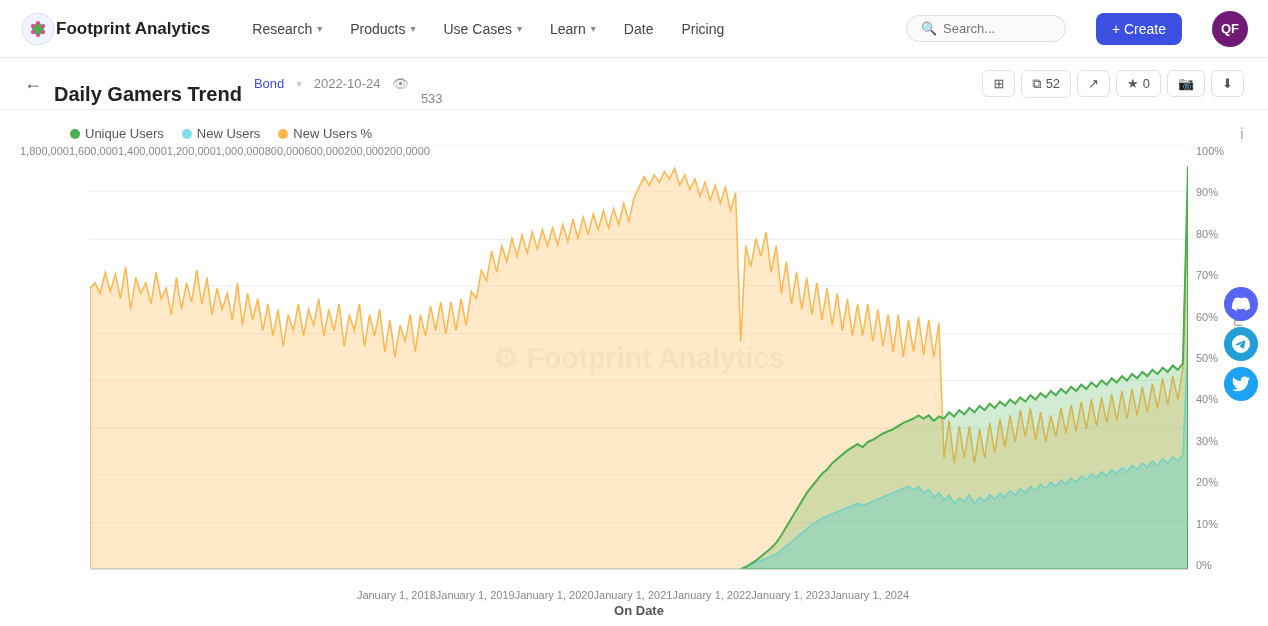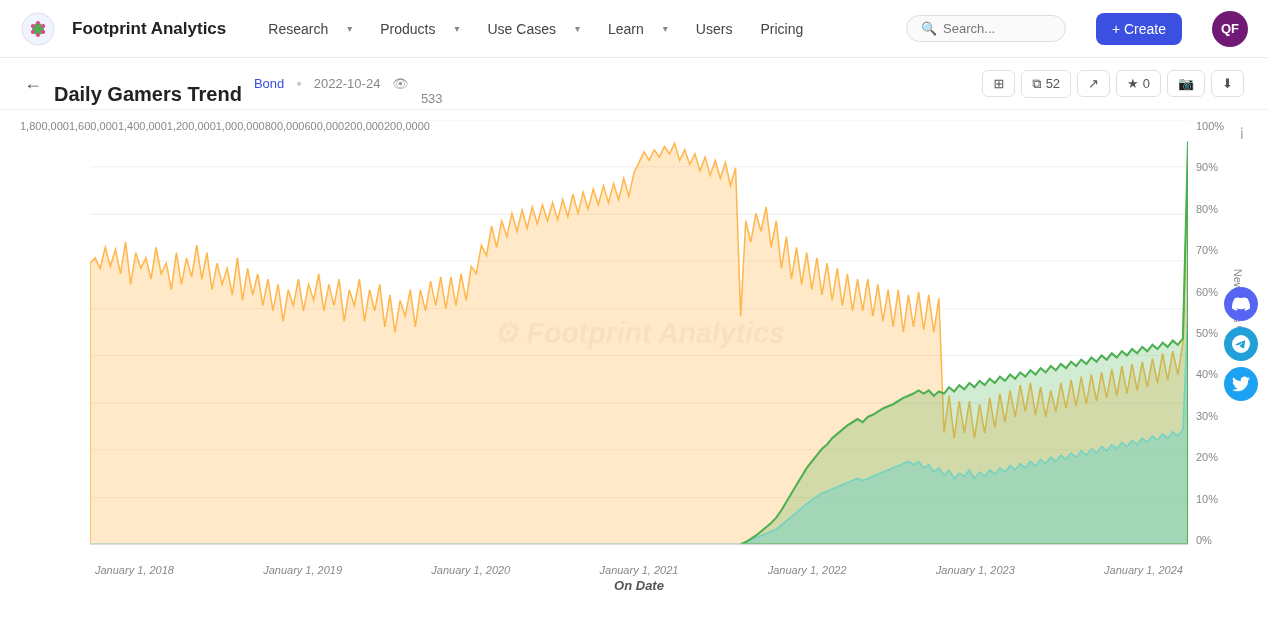--- a/index.html
+++ b/index.html
@@ -3,26 +3,26 @@
   <meta charset="utf-8">
   <style>
     * { margin: 0; padding: 0; box-sizing: border-box; }
     body { font-family: -apple-system, BlinkMacSystemFont, 'Segoe UI', sans-serif; background: #fff; width: 1268px; height: 626px; overflow: hidden; }
 
     
     .header {
       display: flex; align-items: center; height: 58px;
       border-bottom: 1px solid #e8e8e8; padding: 0 20px; gap: 30px;
     }
-    .logo { display: flex; align-items: center; gap: 16px; text-decoration: none; justify-content: center; }
+    .logo { display: flex; align-items: center; gap: 0; text-decoration: none; justify-content: center; }
     .logo-icon { width: 36px; height: 36px; }
     .logo-text { font-size: 17px; font-weight: 700; color: #222; white-space: nowrap; }
     .nav { display: flex; align-items: center; gap: 4px; flex: 1; }
     .nav-item {
-      display: flex; align-items: center; gap: 19px;
+      display: flex; align-items: center; gap: 5px;
       padding: 6px 12px; font-size: 14px; color: #444;
       cursor: pointer; border-radius: 6px; white-space: nowrap;
     }
     .nav-chevron { font-size: 10px; color: #888; }
     .search-box {
       display: flex; align-items: center; gap: 6px;
       border: 1px solid #ddd; border-radius: 20px;
       padding: 5px 14px; width: 160px; background: #fafafa;
     }
     .search-icon { color: #999; font-size: 13px; }
@@ -115,21 +115,21 @@
     </div>
     <div class="nav-item">
       <span>Use Cases</span>
       <span class="nav-chevron">▾</span>
     </div>
     <div class="nav-item">
       <span>Learn</span>
       <span class="nav-chevron">▾</span>
     </div>
     <div class="nav-item">
-      <span>Users</span>
+      <span>Date</span>
     </div>
     <div class="nav-item">
       <span>Pricing</span>
     </div>
   </nav>
 
   <div class="search-box">
     <span class="search-icon">🔍</span>
     <input class="search-input" type="text" placeholder="Search..." style="">
   </div>
@@ -167,37 +167,51 @@
     </button>
     <button class="action-btn">
       <span>⬇</span>
     </button>
   </div>
 </div>
 
 <div class="chart-area">
   <span class="info-icon">ℹ</span>
 
+  <div class="legend">
+    <div class="legend-item">
+      <span class="legend-dot" style="background:#4caf50;"></span>
+      <span>Unique Users</span>
+    </div>
+    <div class="legend-item">
+      <span class="legend-dot" style="background:#80deea;"></span>
+      <span>New Users</span>
+    </div>
+    <div class="legend-item">
+      <span class="legend-dot" style="background:#ffb74d;"></span>
+      <span>New Users %</span>
+    </div>
+  </div>
 
   <div class="chart-wrapper">
 
     <div class="y-axis-left">
       <span>1,800,000</span>
       <span>1,600,000</span>
       <span>1,400,000</span>
       <span>1,200,000</span>
       <span>1,000,000</span>
       <span>800,000</span>
       <span>600,000</span>
       <span>200,000</span>
       <span>200,000</span>
       <span>0</span>
     </div>
 
-    <div class="chart-content" style="position:relative;font-style:italic;">
+    <div class="chart-content" style="position:relative;">
       <svg class="chart-svg" viewBox="0 0 1080 430" preserveAspectRatio="none">
         <defs>
           <clipPath id="chartClip">
             <rect x="0" y="0" width="1080" height="400"></rect>
           </clipPath>
         </defs>
 
         <g stroke="#f0f0f0" stroke-width="1">
           <line x1="0" y1="0" x2="1080" y2="0"></line>
           <line x1="0" y1="44" x2="1080" y2="44"></line>
@@ -265,21 +279,21 @@
           L960,234 L965,228 L970,232 L975,226 L980,230 L985,224 L990,228 L995,222
           L1000,226 L1005,220 L1010,224 L1015,218 L1020,222 L1025,216 L1030,220 L1035,214
           L1040,218 L1045,212 L1050,216 L1055,210 L1060,214 L1065,208 L1070,212 L1075,206
           L1080,20
           L1080,400 Z"></path>
 
         <line x1="0" y1="400" x2="1080" y2="400" stroke="#ddd" stroke-width="1"></line>
       </svg>
 
       
-      <div style="position:absolute;bottom:0;left:0;right:0;display:flex;justify-content:space-between;padding:0 5px;gap:8px;">
+      <div style="position:absolute;bottom:0;left:0;right:12px;display:flex;justify-content:center;padding:0 5px;">
         <span style="font-size:11px;color:#888;">January 1, 2018</span>
         <span style="font-size:11px;color:#888;">January 1, 2019</span>
         <span style="font-size:11px;color:#888;">January 1, 2020</span>
         <span style="font-size:11px;color:#888;">January 1, 2021</span>
         <span style="font-size:11px;color:#888;">January 1, 2022</span>
         <span style="font-size:11px;color:#888;">January 1, 2023</span>
         <span style="font-size:11px;color:#888;">January 1, 2024</span>
       </div>
 
       

